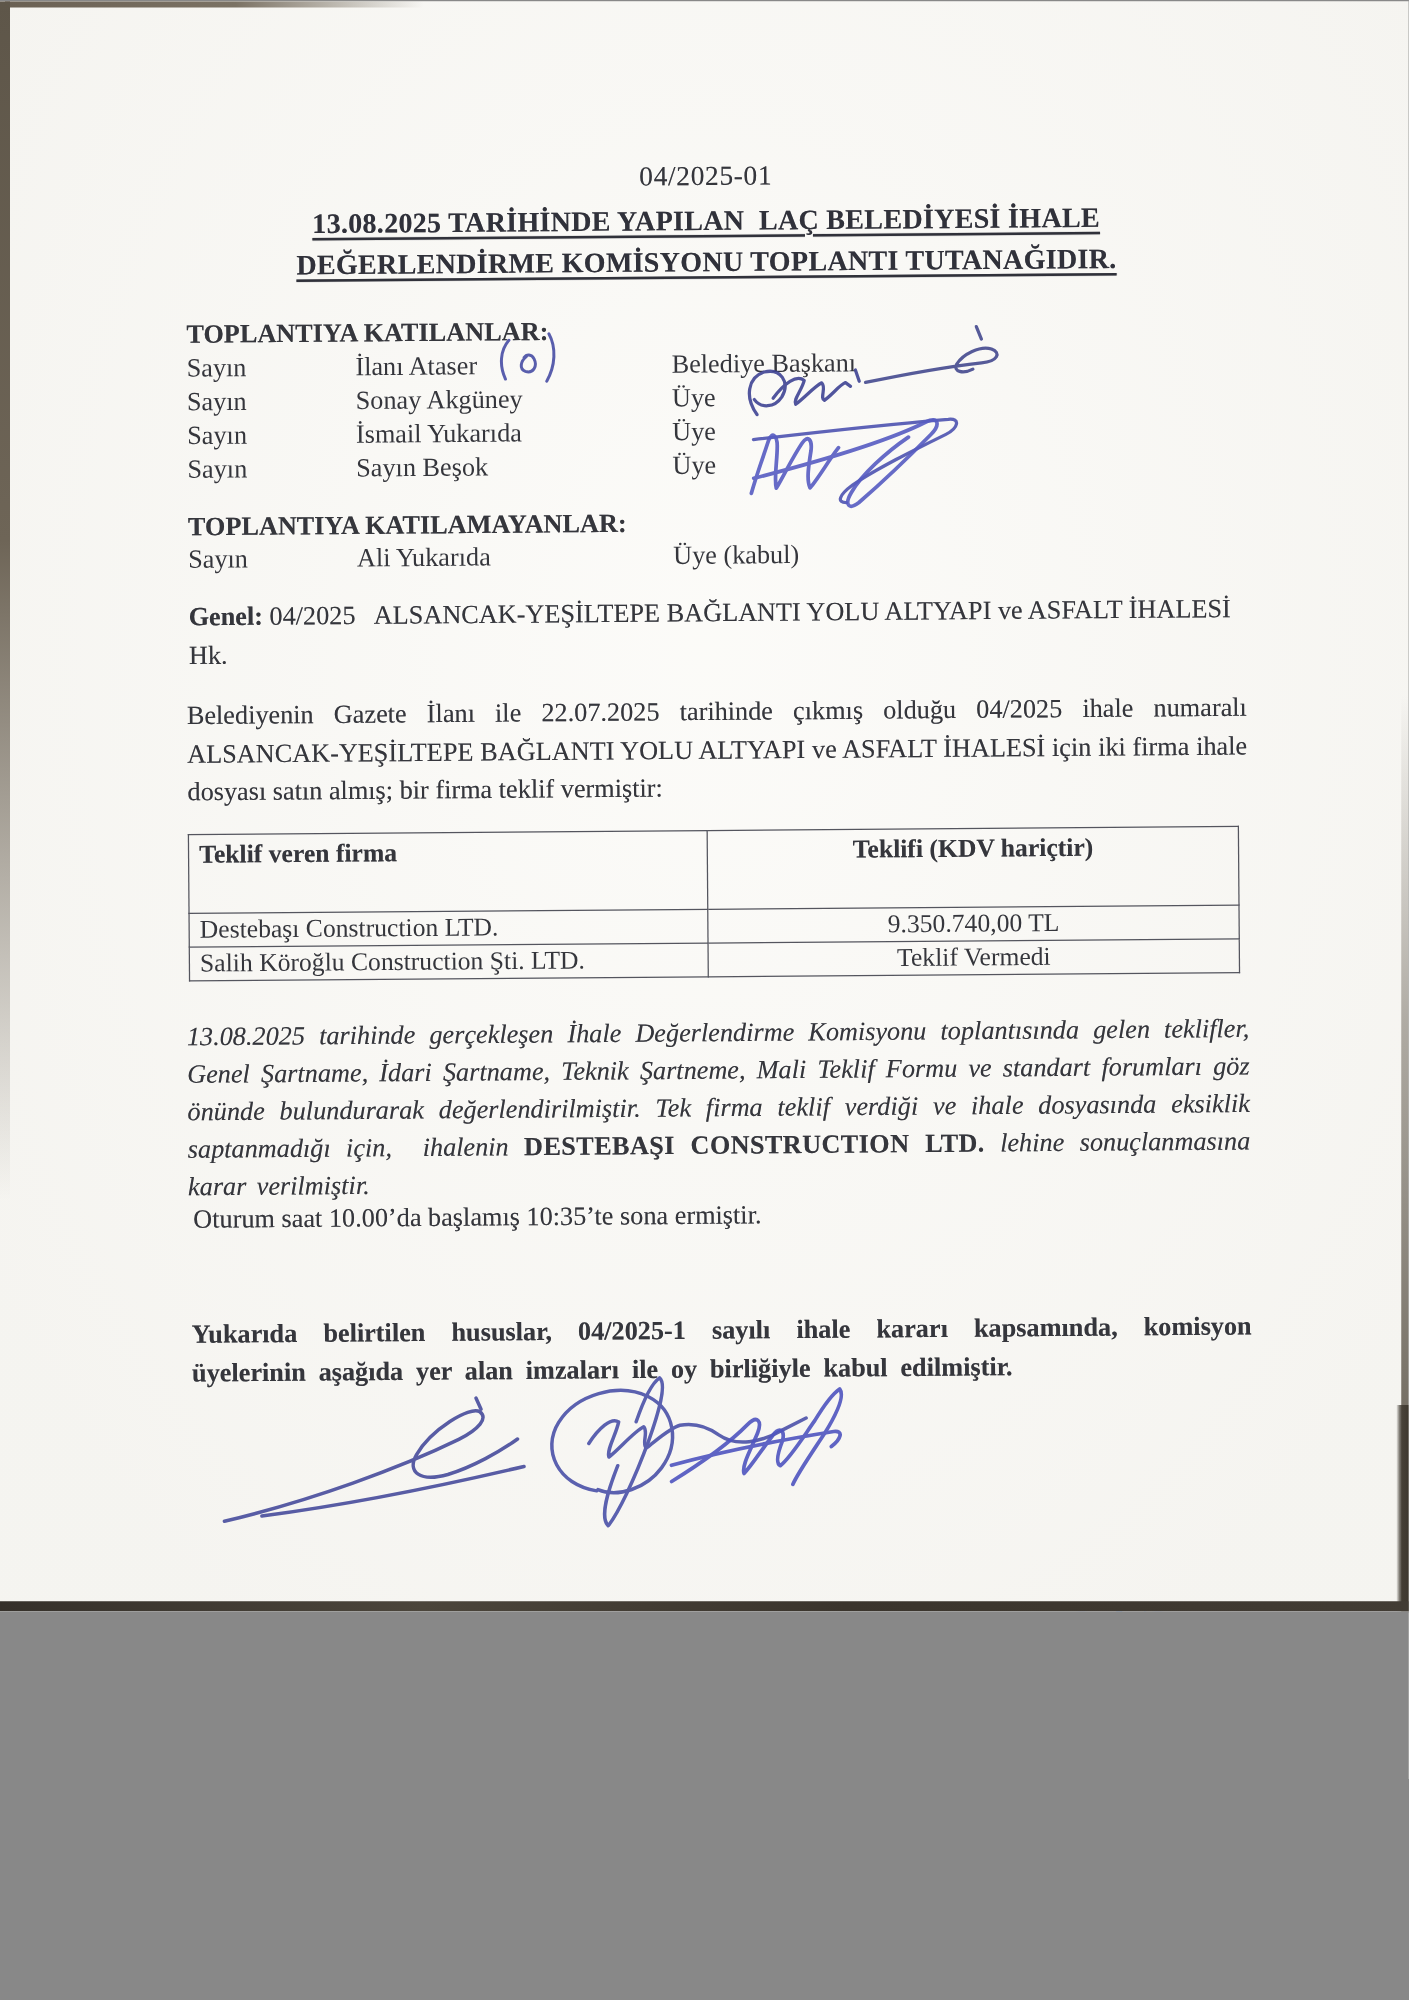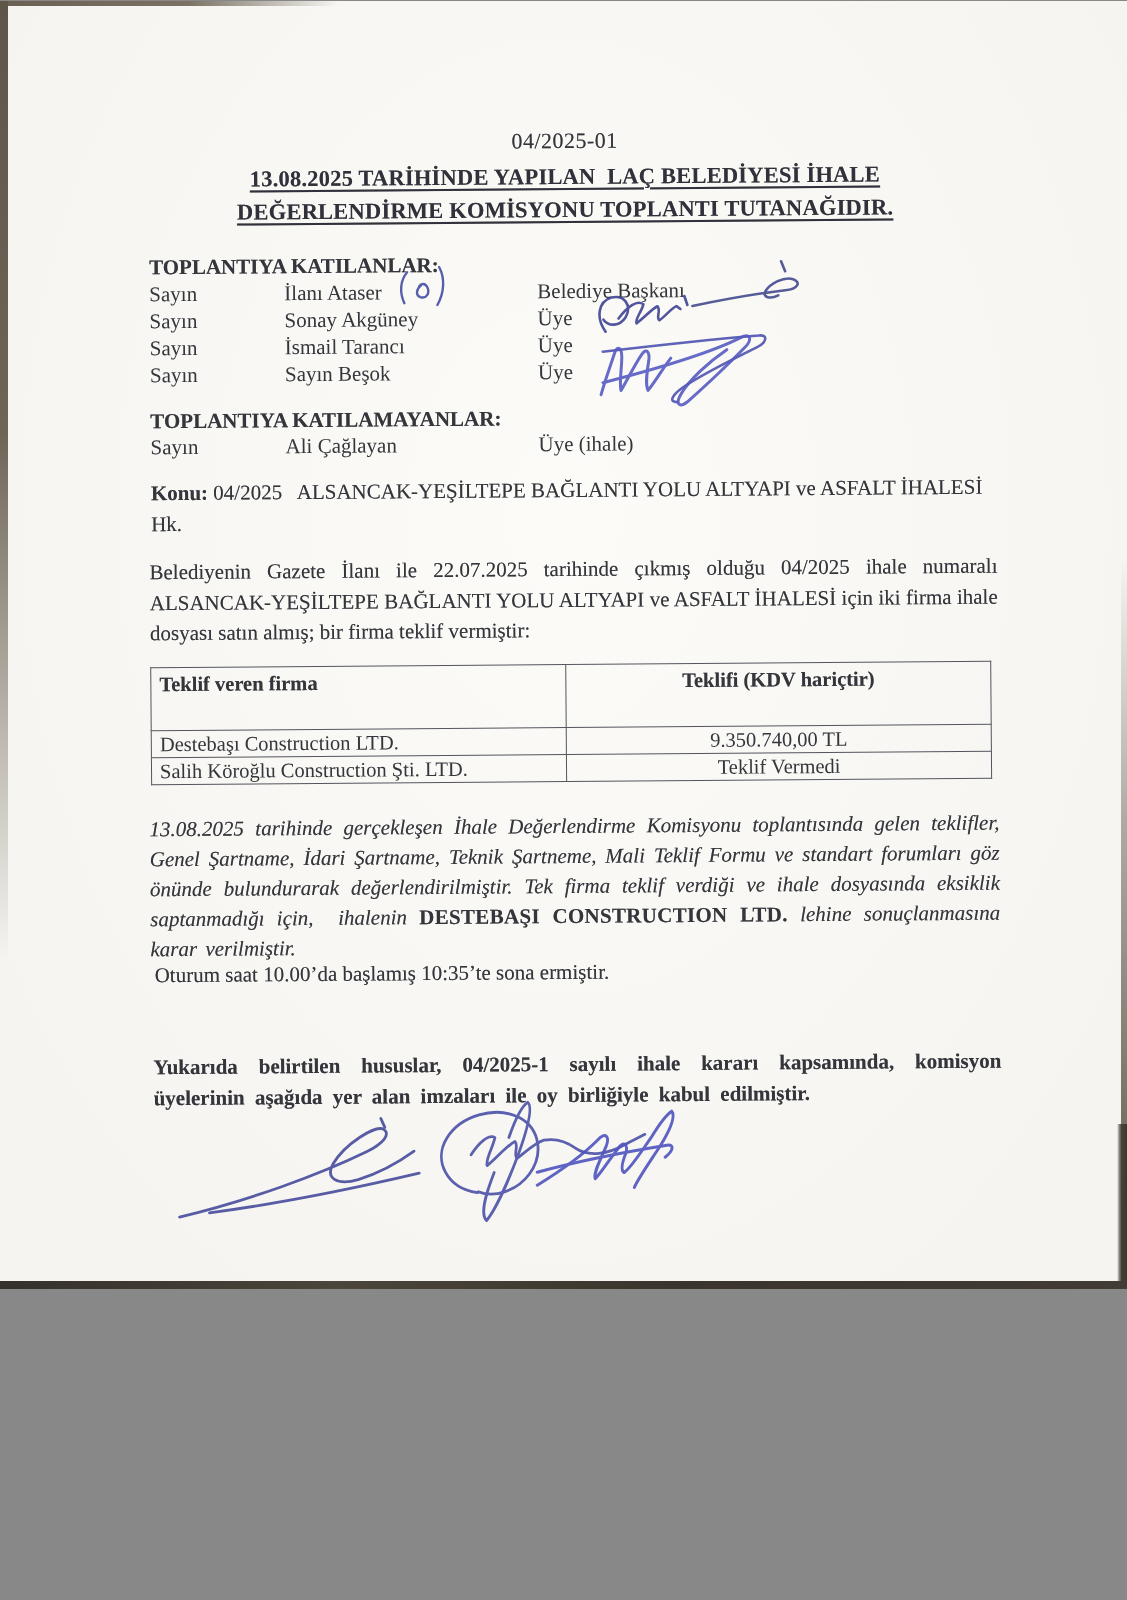--- a/index.html
+++ b/index.html
@@ -93,37 +93,37 @@
       <span class="att-name">İlanı Ataser</span>
       <span class="att-role">Belediye Başkanı</span>
     </div>
     <div class="att-row" style="top:305px">
       <span>Sayın</span>
       <span class="att-name">Sonay Akgüney</span>
       <span class="att-role">Üye</span>
     </div>
     <div class="att-row" style="top:332px">
       <span>Sayın</span>
-      <span class="att-name">İsmail Tarancı</span>
+      <span class="att-name">İsmail Yukarıda</span>
       <span class="att-role">Üye</span>
     </div>
     <div class="att-row" style="top:359px">
       <span>Sayın</span>
       <span class="att-name">Sayın Beşok</span>
       <span class="att-role">Üye</span>
     </div>
 
     <div class="t bold" id="absentees-heading">TOPLANTIYA KATILAMAYANLAR:</div>
     <div class="att-row" style="top:431px">
       <span>Sayın</span>
-      <span class="att-name">Ali Çağlayan</span>
-      <span class="att-role">Üye (ihale)</span>
-    </div>
-
-    <div class="t pre" id="subject"><span class="bold">Konu:</span><span> 04/2025   ALSANCAK-YEŞİLTEPE BAĞLANTI YOLU ALTYAPI ve ASFALT İHALESİ Hk.</span></div>
+      <span class="att-name">Ali Yukarıda</span>
+      <span class="att-role">Üye (kabul)</span>
+    </div>
+
+    <div class="t pre" id="subject"><span class="bold">Genel:</span><span> 04/2025   ALSANCAK-YEŞİLTEPE BAĞLANTI YOLU ALTYAPI ve ASFALT İHALESİ Hk.</span></div>
 
     <div class="t" id="announcement">Belediyenin Gazete İlanı ile 22.07.2025 tarihinde çıkmış olduğu 04/2025 ihale numaralı ALSANCAK-YEŞİLTEPE BAĞLANTI YOLU ALTYAPI ve ASFALT İHALESİ için iki firma ihale dosyası satın almış; bir firma teklif vermiştir:</div>
 
     <table id="bid-table">
       <tbody>
           <tr>
         <th class="c1">Teklif veren firma</th>
         <th class="c2">Teklifi (KDV hariçtir)</th>
       </tr>
       <tr>

